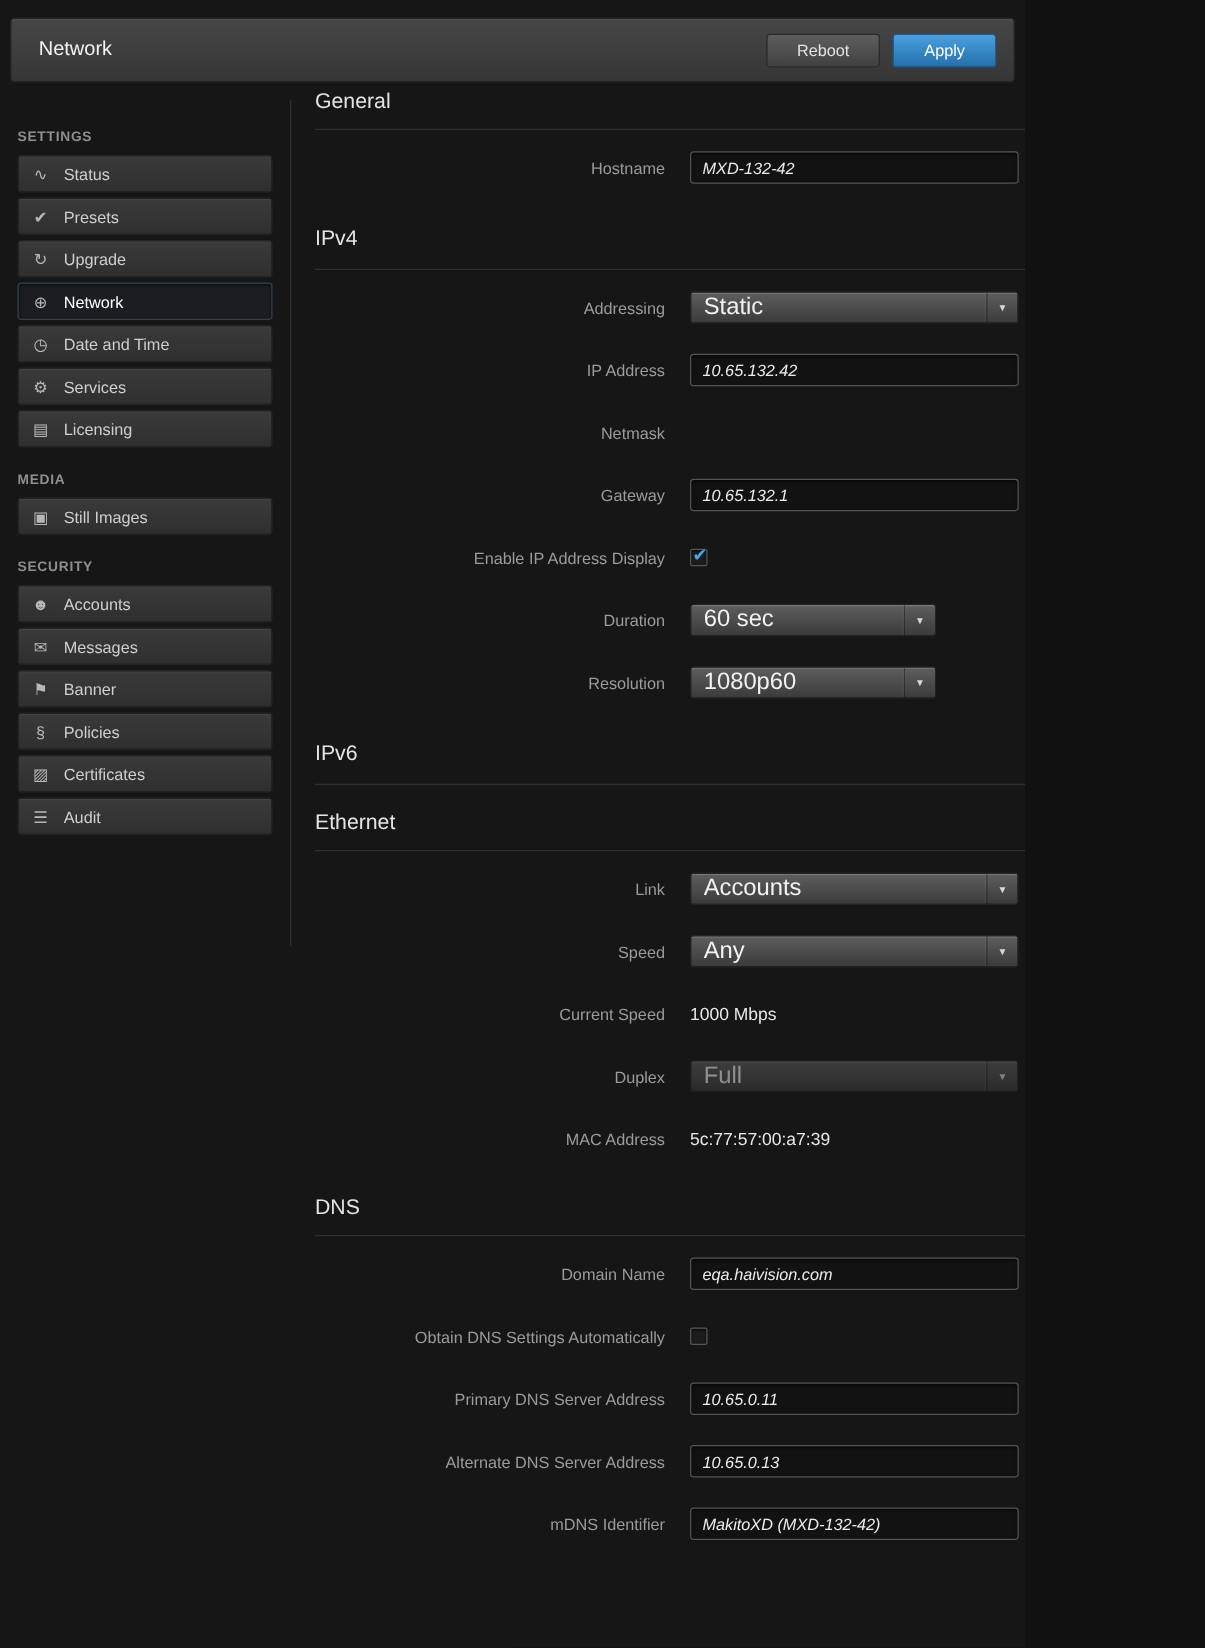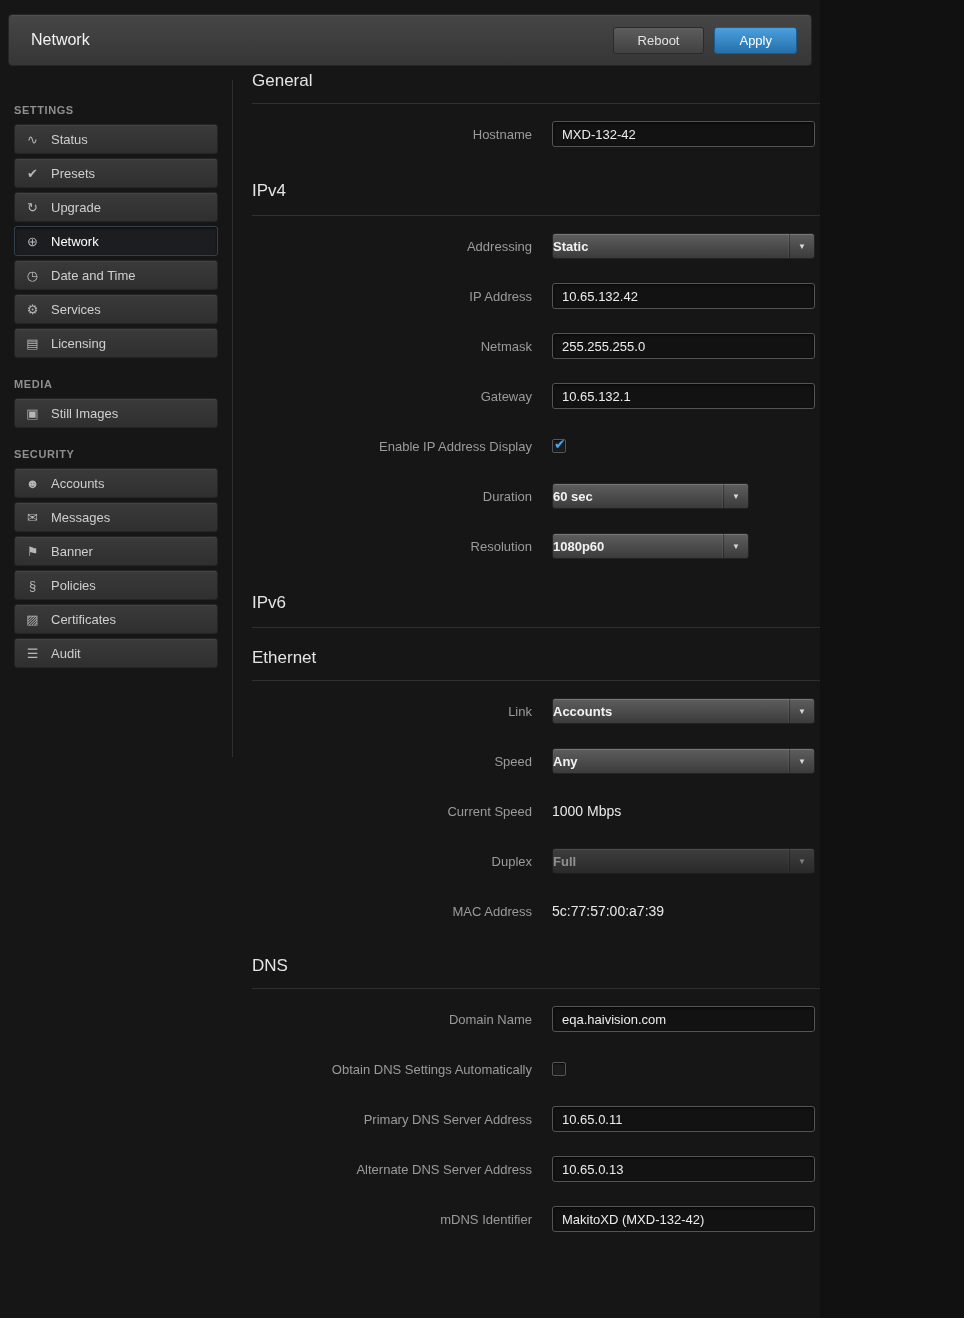--- a/index.html
+++ b/index.html
@@ -36,29 +36,29 @@
   .section-head { display:flex; align-items:center; justify-content:space-between;
     margin-top:20px; padding:0 0 12px; border-bottom:1px solid #303030; }
   .section-head.first { margin-top:5px; }
   .section-head h2 { margin:0; font-size:17px; font-weight:normal; color:#e4e4e4; }
   .rows { padding-top:5px; }
   .row { display:flex; align-items:center; height:50px; }
   .row-label { width:280px; margin-right:20px; text-align:right; font-size:13px; color:#9b9b9b; }
 
   .text-input { width:263px; height:26px; background:#121212; border:1px solid #545454; border-radius:3px;
     color:#ececec; font-size:13px; padding:0 9px; font-family:"Liberation Sans", sans-serif;
-    box-shadow: inset 0 1px 3px rgba(0,0,0,.7); }
+    box-shadow: inset 0 1px 3px rgba(0,0,0,.7); font-style: italic; }
 
   .dropdown { position:relative; width:263px; height:26px; border-radius:3px;
     background:linear-gradient(#5e5e5e,#3b3b3b); border:1px solid #232323;
     box-shadow: inset 0 1px 0 rgba(255,255,255,.16);
     display:flex; align-items:center; cursor:pointer; }
   .dropdown.small { width:197px; }
   .dropdown.disabled { opacity:.55; cursor:default; }
-  .dd-value { flex:1; padding:0 0; font-size:13px; color:#f2f2f2; white-space:nowrap; overflow:hidden;font-weight:bold; }
+  .dd-value { flex:1; padding:0 10px; font-size:19px; color:#f2f2f2; white-space:nowrap; overflow:hidden; }
   .dd-caret { width:25px; align-self:stretch; display:flex; align-items:center; justify-content:center;
     border-left:1px solid rgba(0,0,0,.35); box-shadow:-1px 0 0 rgba(255,255,255,.06); }
   .dd-caret::after { content:"▼"; font-size:8px; color:#d8d8d8; }
 
   .static-value { font-size:14px; color:#e8e8e8; }
 
   .checkbox { position:relative; width:14px; height:14px; border-radius:2px; background:#1c1c1c;
     border:1px solid #565656; box-shadow: inset 0 1px 2px rgba(0,0,0,.7); cursor:pointer; }
   .checkbox.checked::after { content:"✔"; position:absolute; left:1px; top:-4px; font-size:14px; color:#4da4e6; }
 
@@ -179,21 +179,20 @@
           <span class="dd-value">Static</span>
           <span class="dd-caret"></span>
         </div>
       </div>
       <div class="row">
         <label class="row-label">IP Address</label>
         <input class="text-input" value="10.65.132.42" style="">
       </div>
       <div class="row">
         <label class="row-label">Netmask</label>
-        <input class="text-input" value="255.255.255.0" style="">
       </div>
       <div class="row">
         <label class="row-label">Gateway</label>
         <input class="text-input" value="10.65.132.1" style="">
       </div>
       <div class="row">
         <label class="row-label">Enable IP Address Display</label>
         <span class="checkbox checked"></span>
       </div>
       <div class="row">

